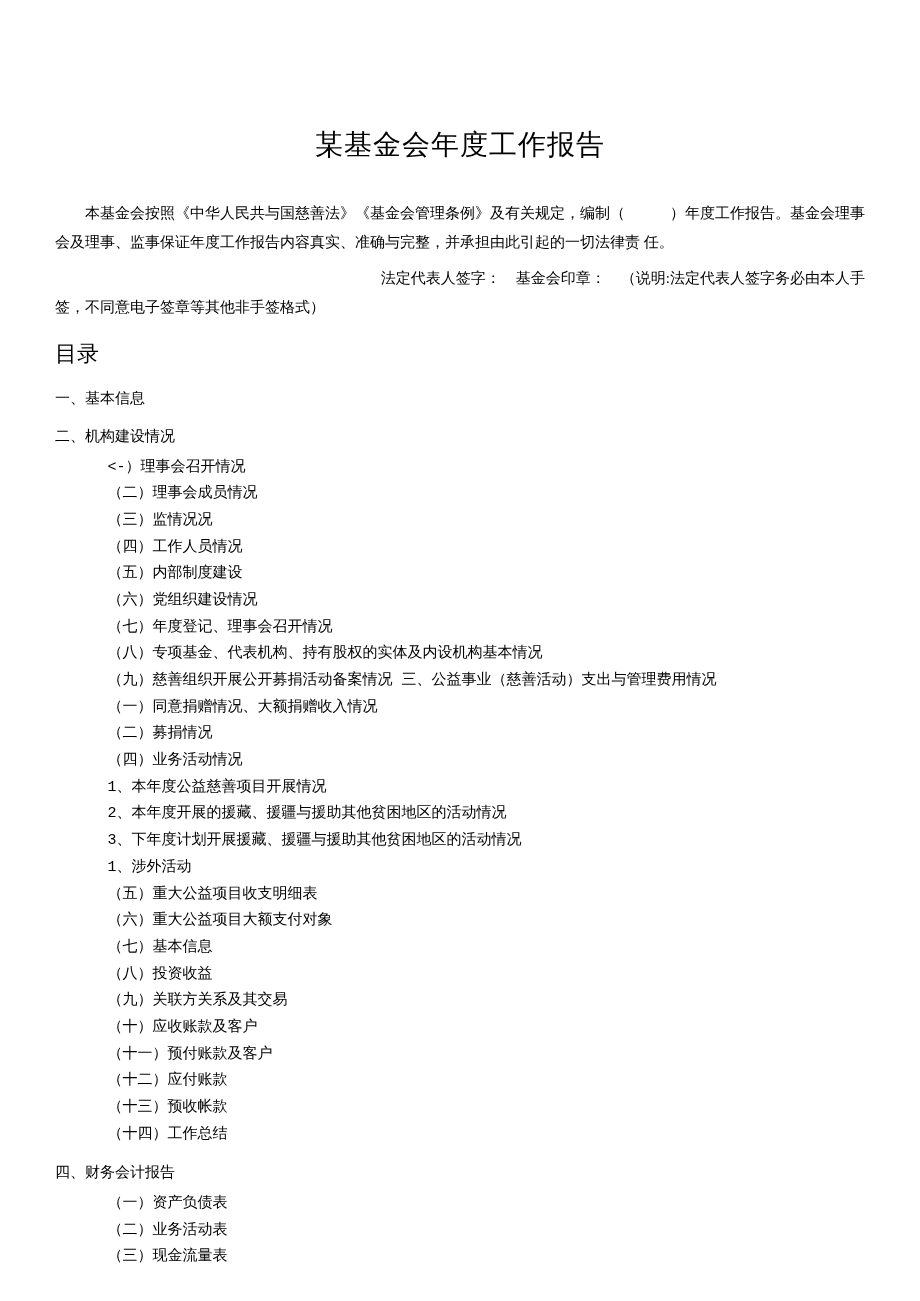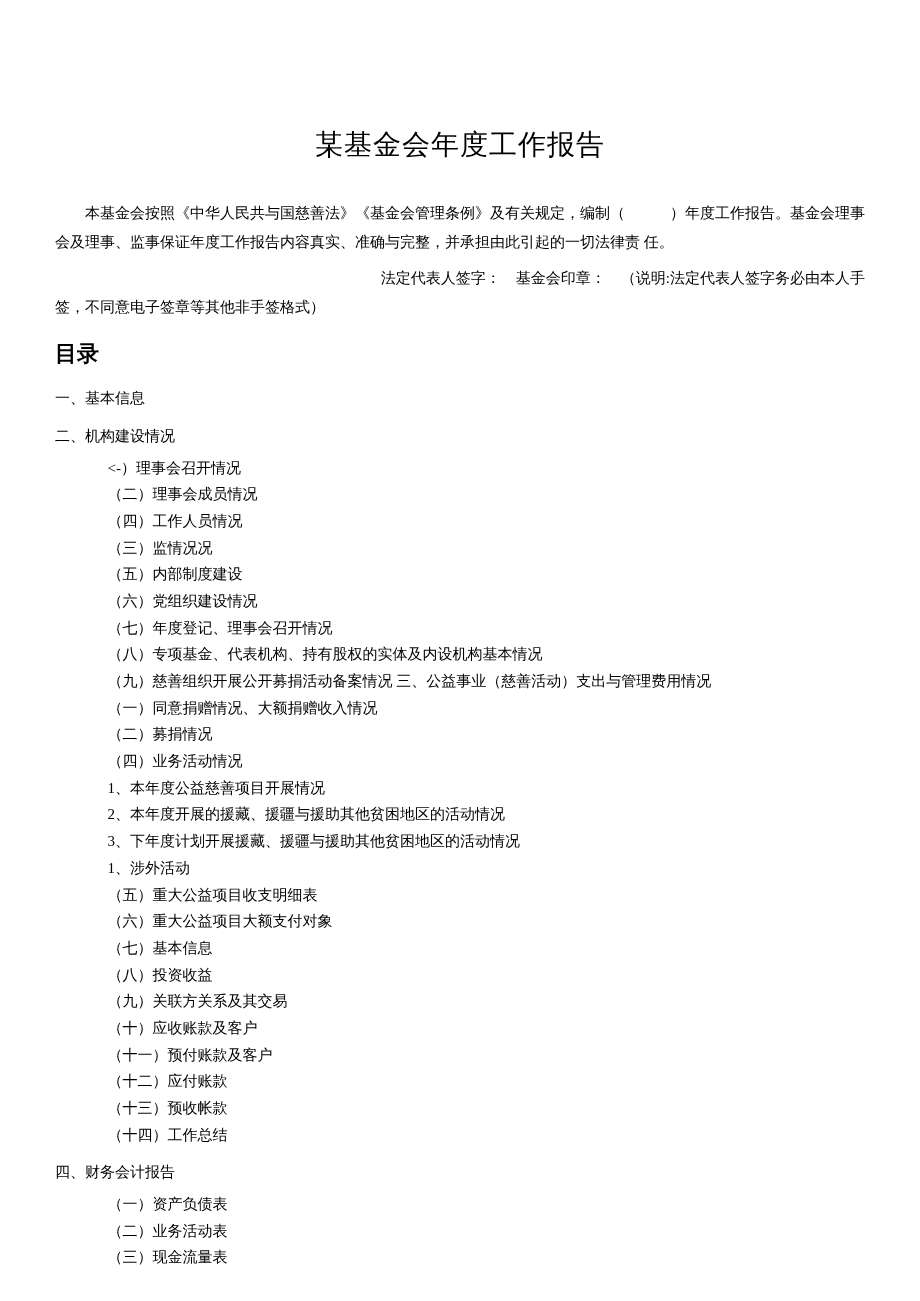--- a/index.html
+++ b/index.html
@@ -34,35 +34,36 @@
       padding-right: 0;
       line-height: 1.9;
       margin-top: 8px;
     }
     .signature-note {
       line-height: 1.9;
       margin-bottom: 14px;
     }
     .toc-heading {
       font-size: 22px;
-      font-weight: bold;
+      font-weight: normal;
       margin-top: 10px;
       margin-bottom: 10px;
     }
     .toc-level-1 {
       margin-top: 10px;
       margin-bottom: 4px;
       line-height: 1.9;
     }
     .toc-sub {
       padding-left: 3.5em;
       line-height: 1.78;
     }
     .toc-sub div {
       margin: 0;
+      font-family: Liberation Mono, monospace;
     }
   </style>
 </head>
 <body>
 
 <h1 class="title">某基金会年度工作报告</h1>
 
 <p class="intro">本基金会按照《中华人民共与国慈善法》《基金会管理条例》及有关规定，编制（　　　）年度工作报告。基金会理事会及理事、监事保证年度工作报告内容真实、准确与完整，并承担由此引起的一切法律责 任。</p>
 
 <p class="signature-line">法定代表人签字：　基金会印章：　（说明:法定代表人签字务必由本人手</p>
@@ -73,22 +74,22 @@
 <div>
   <div>
     <div class="toc-level-1">一、基本信息</div>
   </div>
 
   <div>
     <div class="toc-level-1">二、机构建设情况</div>
     <div class="toc-sub">
       <div>&lt;-）理事会召开情况</div>
       <div>（二）理事会成员情况</div>
+      <div>（三）监情况况</div>
       <div>（四）工作人员情况</div>
-      <div>（三）监情况况</div>
       <div>（五）内部制度建设</div>
       <div>（六）党组织建设情况</div>
       <div>（七）年度登记、理事会召开情况</div>
       <div>（八）专项基金、代表机构、持有股权的实体及内设机构基本情况</div>
       <div>（九）慈善组织开展公开募捐活动备案情况 三、公益事业（慈善活动）支出与管理费用情况</div>
       <div>（一）同意捐赠情况、大额捐赠收入情况</div>
       <div>（二）募捐情况</div>
       <div>（四）业务活动情况</div>
       <div>1、本年度公益慈善项目开展情况</div>
       <div>2、本年度开展的援藏、援疆与援助其他贫困地区的活动情况</div>

